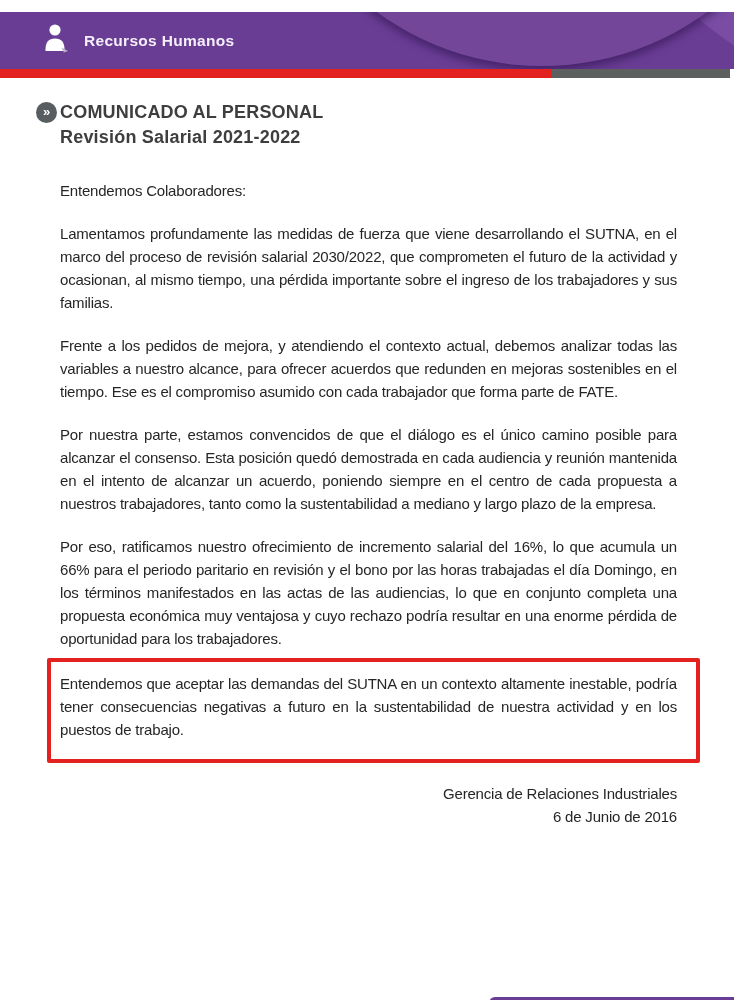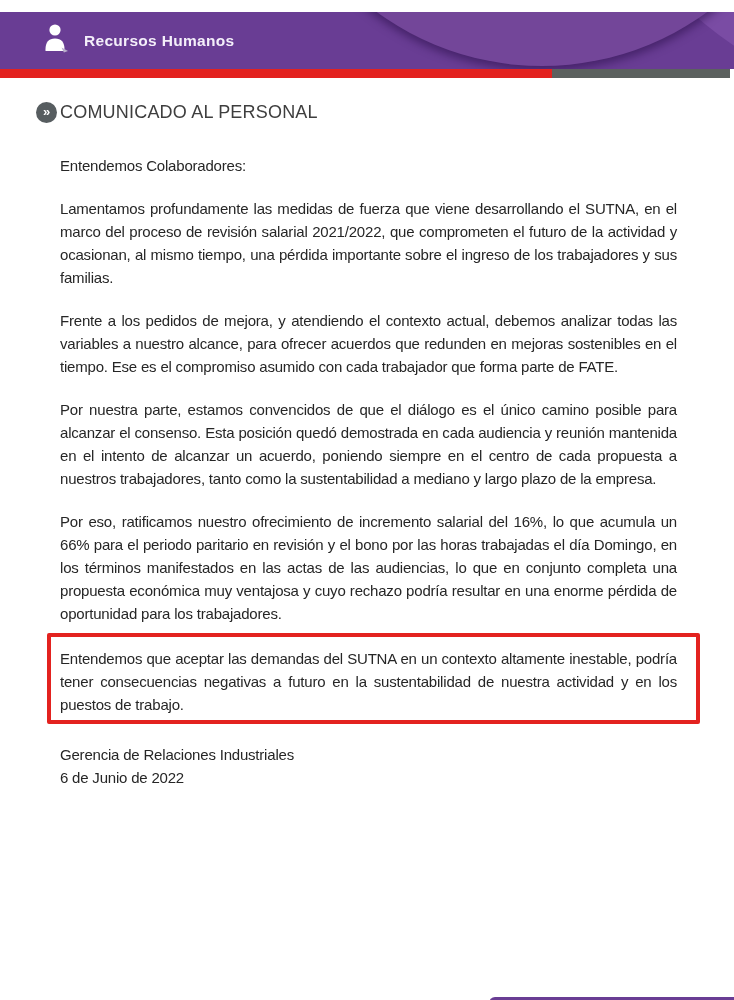--- a/index.html
+++ b/index.html
@@ -27,33 +27,33 @@
   .bar-gray { width:178px; height:9px; background:var(--accent-gray,#5c615f); }
   
   .content { position:absolute; top:88px; left:60px; right:57px; color:#262626; }
   .title-row { position:relative; margin-bottom:29px; }
   .chev {
     position:absolute; left:-24px; top:2px; width:21px; height:21px;
     border-radius:50%; background:var(--icon-gray,#575d60);
     color:#ffffff; font-size:13px; font-weight:bold; line-height:20px;
     text-align:center; display:block;
   }
-  .title { margin:0; font-size:18px; font-weight:normal; color:#3e3e3e;
+  .title { margin:0; font-size:18px; font-weight:bold; color:#3e3e3e;
            line-height:25px; letter-spacing:0.2px; }
   p.body-par, p.greet {
     margin:0 0 20px 0; font-size:15px; line-height:23px;
     letter-spacing:-0.2px; color:#262626;
   }
   p.body-par { text-align:justify; text-align-last:left; }
   .highlight {
     border:4px solid var(--accent-red,#e01f1f); border-radius:2px;
-    margin:-12px -23px 19px -13px; padding:10px 19px 4px 9px;
+    margin:-12px -23px 19px -13px; padding:10px 19px 18px 9px;
   }
   .highlight p { margin:0; }
-  .sig { margin-top:16px; text-align:left; font-size:15px; line-height:23px;
+  .sig { margin-top:16px; text-align:right; font-size:15px; line-height:23px;
          letter-spacing:-0.2px; color:#262626; }
   
   .footer-bar {
     position:absolute; right:0; bottom:0; width:245px; height:15px;
     background:var(--brand-purple,#693d94); border-top-left-radius:6px;
   }
 </style>
 </head>
 <body>
 
@@ -74,37 +74,38 @@
     <span class="bar-red"></span>
     <span class="bar-gray"></span>
   </div>
 
   <main class="content">
 
     <div class="title-row">
       <span class="chev">»</span>
       <h1 class="title">
         <span>COMUNICADO AL PERSONAL</span><br>
+        <span>Revisión Salarial 2021-2022</span>
       </h1>
     </div>
 
     <p class="greet">Entendemos Colaboradores:</p>
 
-    <p class="body-par">Lamentamos profundamente las medidas de fuerza que viene desarrollando el SUTNA, en el marco del proceso de revisión salarial 2021/2022, que comprometen el futuro de la actividad y ocasionan, al mismo tiempo, una pérdida importante sobre el ingreso de los trabajadores y sus familias.</p>
+    <p class="body-par">Lamentamos profundamente las medidas de fuerza que viene desarrollando el SUTNA, en el marco del proceso de revisión salarial 2030/2022, que comprometen el futuro de la actividad y ocasionan, al mismo tiempo, una pérdida importante sobre el ingreso de los trabajadores y sus familias.</p>
     <p class="body-par">Frente a los pedidos de mejora, y atendiendo el contexto actual, debemos analizar todas las variables a nuestro alcance, para ofrecer acuerdos que redunden en mejoras sostenibles en el tiempo. Ese es el compromiso asumido con cada trabajador que forma parte de FATE.</p>
     <p class="body-par">Por nuestra parte, estamos convencidos de que el diálogo es el único camino posible para alcanzar el consenso. Esta posición quedó demostrada en cada audiencia y reunión mantenida en el intento de alcanzar un acuerdo, poniendo siempre en el centro de cada propuesta a nuestros trabajadores, tanto como la sustentabilidad a mediano y largo plazo de la empresa.</p>
     <p class="body-par">Por eso, ratificamos nuestro ofrecimiento de incremento salarial del 16%, lo que acumula un 66% para el periodo paritario en revisión y el bono por las horas trabajadas el día Domingo, en los términos manifestados en las actas de las audiencias, lo que en conjunto completa una propuesta económica muy ventajosa y cuyo rechazo podría resultar en una enorme pérdida de oportunidad para los trabajadores.</p>
 
     <div class="highlight">
       <p class="body-par">Entendemos que aceptar las demandas del SUTNA en un contexto altamente inestable, podría tener consecuencias negativas a futuro en la sustentabilidad de nuestra actividad y en los puestos de trabajo.</p>
     </div>
 
 
     <div class="sig">
       <div>Gerencia de Relaciones Industriales</div>
-      <div>6 de Junio de 2022</div>
+      <div>6 de Junio de 2016</div>
     </div>
 
   </main>
 
   <div class="footer-bar"></div>
 
 </div>
 
 </body></html>

